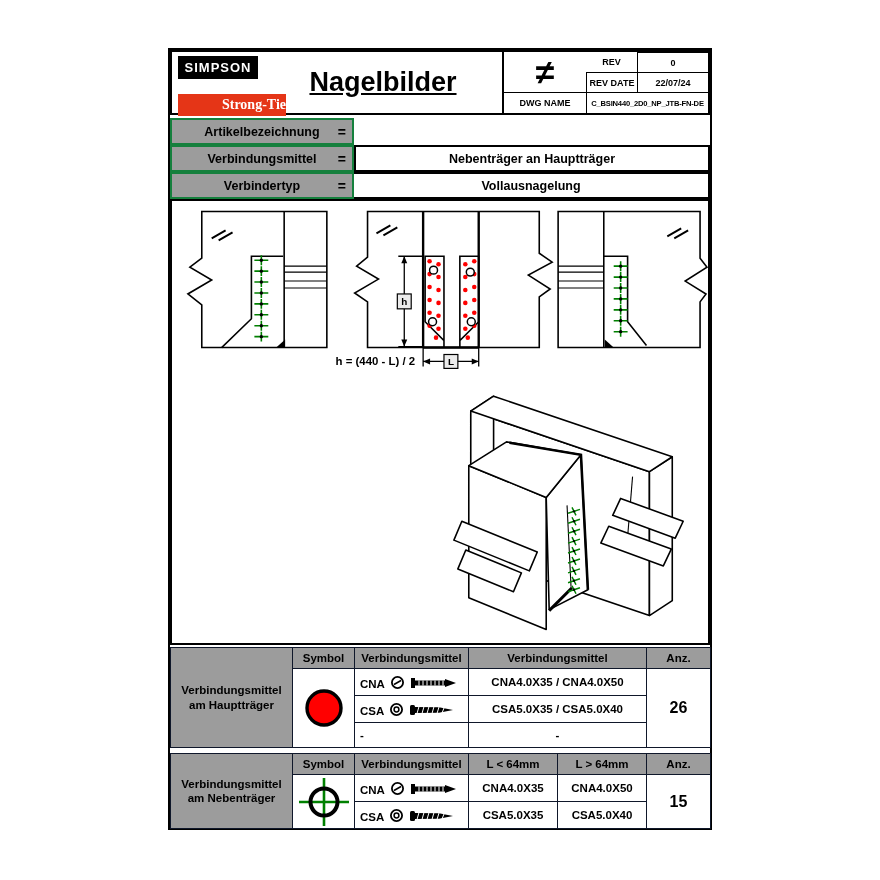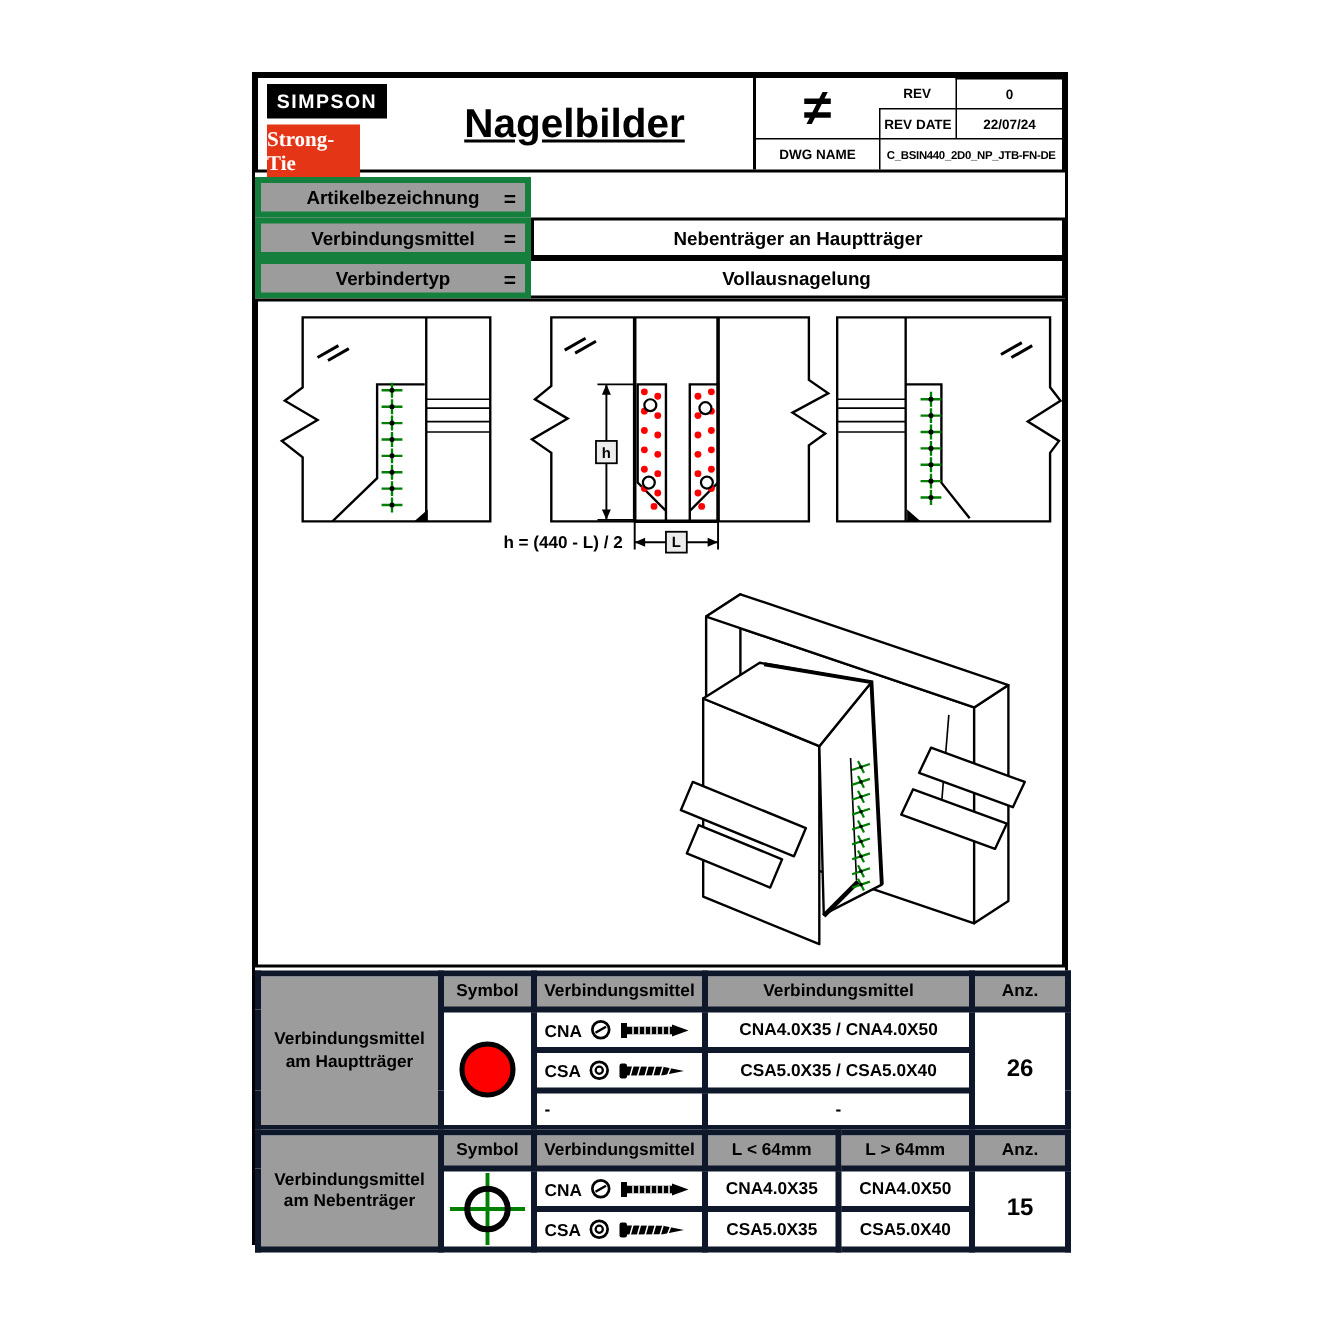--- a/index.html
+++ b/index.html
@@ -3,49 +3,49 @@
 <meta charset="utf-8">
 <style>
   html,body{margin:0;padding:0;background:#ffffff;}
   .page{position:relative;width:880px;height:880px;background:#fff;font-family:"Liberation Sans",sans-serif;overflow:hidden;border-radius:28px;}
   .frame{position:absolute;left:168px;top:48px;width:544px;height:782px;border:2px solid #000;box-sizing:border-box;}
   .sec{position:absolute;left:0;box-sizing:border-box;border:2px solid #000;background:#fff;}
   
   .titleband{top:0;width:540px;height:65px;display:flex;align-items:stretch;}
   .logo{width:92px;padding:4px 0 0 6px;box-sizing:border-box;}
   .logo-top{background:#000;color:#fff;font-weight:bold;font-size:13px;letter-spacing:1px;text-align:center;width:80px;padding:4px 0;}
-  .logo-bot{background:#e53517;color:#fff;font-weight:bold;font-size:14px;font-family:"Liberation Serif",serif;text-align:left;width:62px;padding:3px 0;margin-top:4px;}
+  .logo-bot{background:#e53517;color:#fff;font-weight:bold;font-size:14px;font-family:"Liberation Serif",serif;text-align:right;width:108px;padding:3px 0;margin-top:15px;}
   .ttl{flex:1;display:flex;align-items:center;justify-content:center;font-size:27px;font-weight:bold;text-decoration:underline;color:#000;text-align:center;}
   .revblock{width:204px;display:grid;grid-template-columns:82px 51px 71px;grid-template-rows:20px 20px 21px;border-left:2px solid #000;}
   .rcell{border-left:1.5px solid #000;border-top:1.5px solid #000;display:flex;align-items:center;justify-content:center;font-weight:bold;font-size:9px;color:#000;box-sizing:border-box;white-space:nowrap;overflow:hidden;}
   .rcell.r0{border-left:none;border-top:none;}
   .rcell.sym{grid-row:1/3;grid-column:1;border-left:none;border-top:none;font-size:34px;font-weight:bold;line-height:1;}
   .rcell.dwgv{font-size:7.6px;letter-spacing:-0.2px;}
   
   .irow{display:flex;border:none;background:transparent;width:540px;height:27px;}
-  .ilabel{width:184px;background:#9c9c9c;border:4px solid #15803d;box-sizing:border-box;display:flex;align-items:center;position:relative;justify-content:center;font-weight:bold;font-size:12.5px;color:#000;}
+  .ilabel{width:184px;background:#9c9c9c;border:2px solid #15803d;box-sizing:border-box;display:flex;align-items:center;position:relative;justify-content:center;font-weight:bold;font-size:12.5px;color:#000;}
   .ilabel .eq{position:absolute;right:6px;font-weight:bold;font-size:14px;}
   .ival{flex:1;border:2px solid #000;border-left:none;box-sizing:border-box;background:#fff;display:flex;align-items:center;justify-content:center;font-weight:bold;font-size:12.5px;color:#000;}
   .ival.split{border-left:2px solid #000;}
   
   .drawbox{top:149px;width:540px;height:446px;}
   svg .ln{stroke:#000;stroke-width:1.6;fill:none;stroke-linejoin:miter;}
   svg .ln2{stroke:#000;stroke-width:2.4;fill:none;}
   svg .ln3{stroke:#000;stroke-width:2.6;fill:none;}
   svg .thin{stroke:#000;stroke-width:1.1;fill:none;}
   svg .bk{stroke:#000;stroke-width:2;fill:none;}
   svg .dim{stroke:#000;stroke-width:1.3;fill:none;}
   svg .wf{fill:#ffffff;stroke:#000;stroke-width:1.6;stroke-linejoin:round;}
   svg .hole{fill:#fff;stroke:#000;stroke-width:1.5;}
   svg .dimbox{fill:#ececec;stroke:#000;stroke-width:1.2;}
   svg .dimtxt{font:bold 10px "Liberation Sans",sans-serif;fill:#000;}
   svg .notetxt{font:bold 11.5px "Liberation Sans",sans-serif;fill:#000;}
   
   table.tbl{border-collapse:collapse;table-layout:fixed;width:540px;position:absolute;left:0;background:#fff;}
-  table.tbl td{border:4px solid #0f172a;font-weight:bold;color:#000;text-align:center;vertical-align:middle;padding:0;overflow:hidden;}
+  table.tbl td{border:1px solid #0f172a;font-weight:bold;color:#000;text-align:center;vertical-align:middle;padding:0;overflow:hidden;}
   td.gray{background:#9c9c9c;font-size:11.5px;line-height:1.25;}
   td.hcell{background:#9c9c9c;font-size:11.5px;height:20px;}
   td.code{text-align:left;font-size:11.5px;}
   td.val{font-size:11.5px;}
   td.anz{font-size:16px;}
   .coderow{display:flex;align-items:flex-end;gap:5px;padding-left:5px;}
   .symwrap{display:flex;align-items:center;justify-content:center;}
 </style>
 </head>
 <body>

